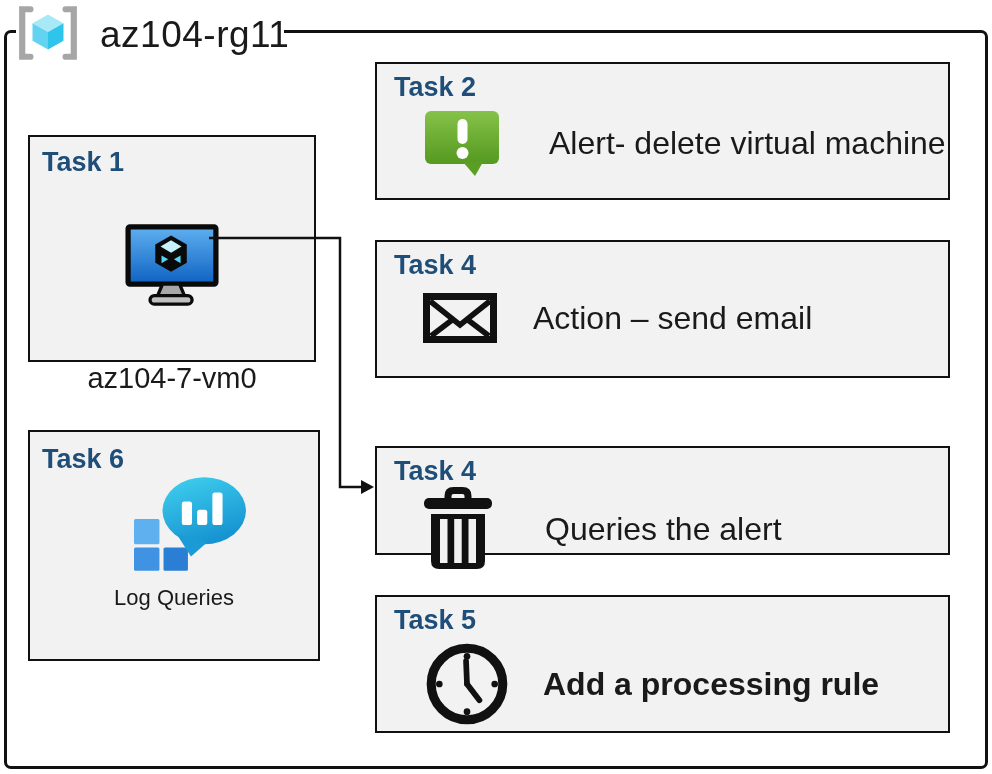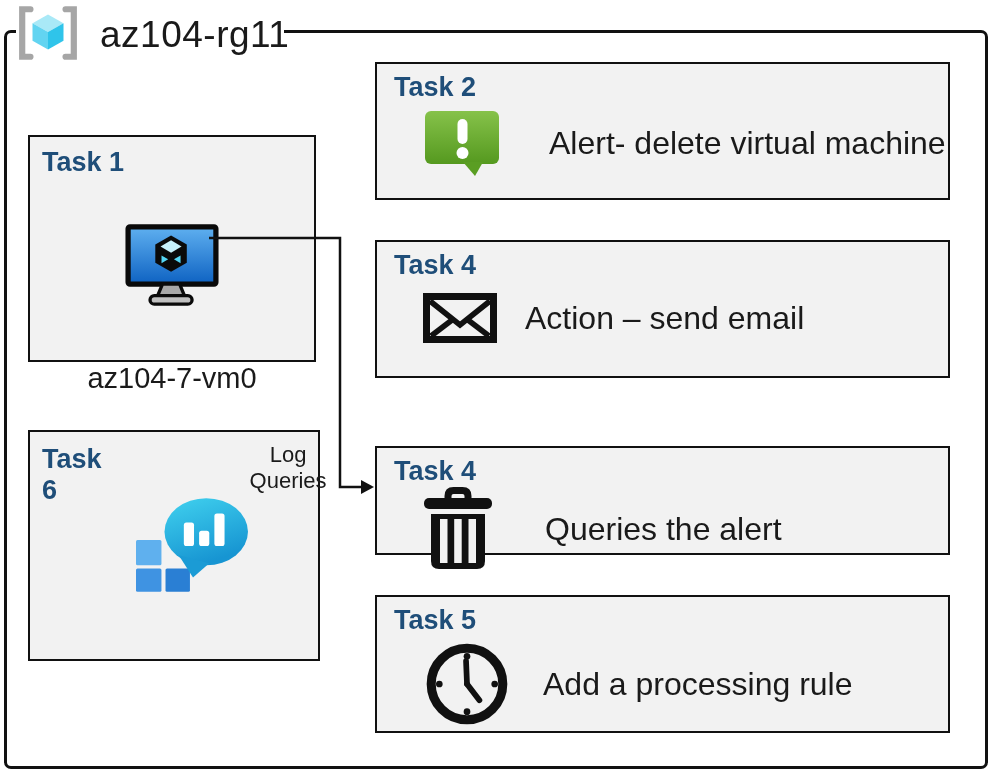--- a/index.html
+++ b/index.html
@@ -28,38 +28,38 @@
     border:2px solid var(--c-border,#111111); z-index:2;
   }
   .heading {
     font-size:27px; font-weight:700; color:var(--c-heading,#1f4e79);
   }
   
   #task1 { left:28px; top:135px; width:288px; height:227px; display:flex; flex-direction:column;gap:32px; }
   #task1 .heading { margin:10px 0 0 12px; }
   #task1 .icon-wrap { align-self:center; margin-top:14px; }
   #task1 .node-label { text-align:center; font-size:29px; color:#1a1a1a; margin-top:18px; }
-  #task6 { left:28px; top:430px; width:292px; height:231px; display:flex; }
+  #task6 { left:28px; top:430px; width:292px; height:231px; display:flex; flex-direction:column; }
   #task6 .heading { margin:12px 0 0 12px; }
   #task6 .icon-wrap { align-self:center; margin-left:34px; margin-top:2px; }
   #task6 .node-label { text-align:center; font-size:22px; color:#1a1a1a; margin-top:10px; }
   
   .task-box.wide { left:375px; width:575px; height:138px; }
   #task2 { top:62px; }
   #task3 { top:240px; }
   #task4 { top:414px; height:109px;margin-top:32px; }
   #task5 { top:595px; }
   .wide .heading { margin:8px 0 0 17px; }
   .wide .row { display:flex; align-items:center; margin-left:46px; }
   .wide .row .icon-wrap { display:flex; align-items:center; justify-content:center; }
   .wide .row .node-label { font-size:32px; color:#1a1a1a; }
   #task2 .row { margin-top:4px; } #task2 .node-label { margin-left:46px; }
-  #task3 .row { margin-top:12px; } #task3 .node-label { margin-left:28px; }
+  #task3 .row { margin-top:12px; } #task3 .node-label { margin-left:36px; }
   #task4 .row { margin-top:0px; }  #task4 .node-label { margin-left:52px; }
-  #task5 .row { margin-top:6px; }  #task5 .node-label { margin-left:32px; }
+  #task5 .row { margin-top:6px;font-weight:bold; }  #task5 .node-label { margin-left:32px; }
   
   #connector {
     position:absolute; left:0; top:0; width:992px; height:774px;
     z-index:3; pointer-events:none;
   }
 </style>
 </head>
 <body>
 
 <div id="canvas">

